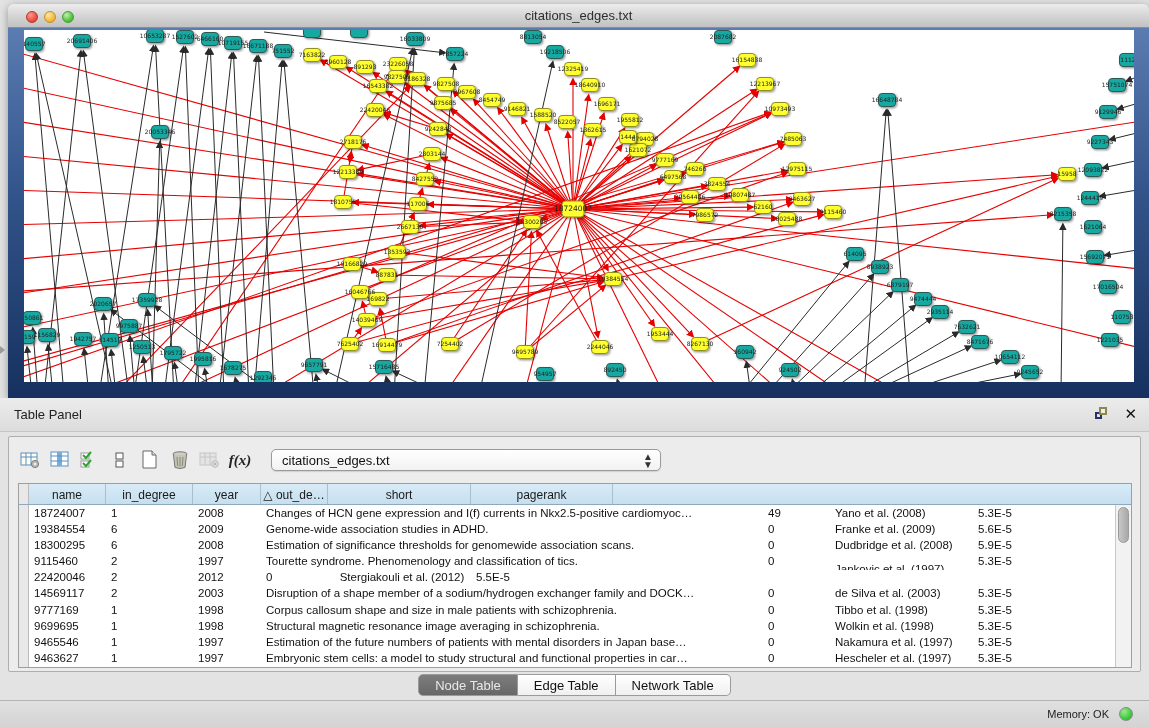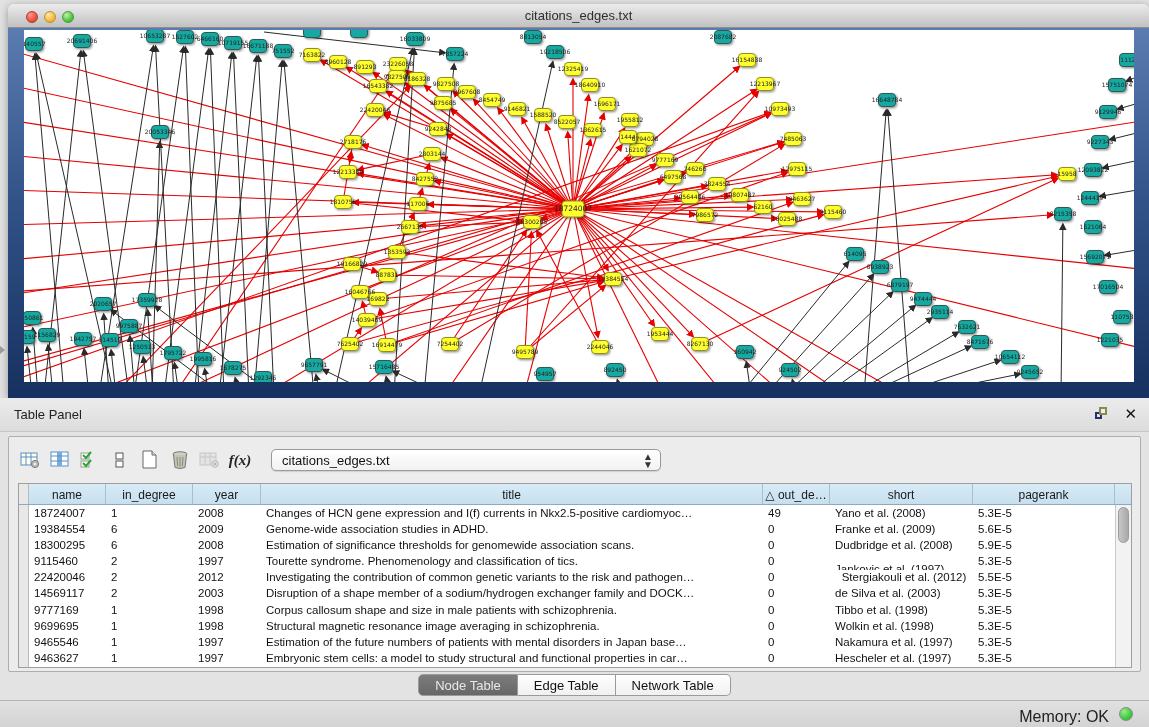--- a/index.html
+++ b/index.html
@@ -59,21 +59,21 @@
 
   .tabs-row { position:absolute; left:0; top:276px; width:100%; display:flex; justify-content:center; }
   .seg { height:22px; font-size:13px; padding:3px 16px 0 16px; background:linear-gradient(180deg,#ffffff,#f0f0f0);
     color:#111; border:1px solid #9a9a9a; border-left:none; }
   .seg:first-child { border-left:1px solid #9a9a9a; border-radius:5px 0 0 5px; }
   .seg:last-child { border-radius:0 5px 5px 0; }
   .seg.sel { background:linear-gradient(180deg,#7d7d7d,#676767); color:#e9e9e9; }
 
   .statusbar { position:absolute; left:0; bottom:0; width:100%; height:27px;
     background:linear-gradient(180deg,#e0e0e0,#d3d3d3); border-top:1px solid #b3b3b3; }
-  .mem { position:absolute; right:40px; top:7px; font-size:16px; color:#222; }
+  .mem { position:absolute; right:40px; top:7px; font-size:11px; color:#222; }
   .led { position:absolute; right:16px; top:6px; width:14px; height:14px; border-radius:50%;
     background:radial-gradient(circle at 35% 30%,#9fe88f,#3ecb3e 60%,#2da82d); border:1px solid #8a8a8a; }
 
   .divider-handle { position:absolute; left:0px; top:346px; width:0; height:0;
     border-top:4px solid transparent; border-bottom:4px solid transparent; border-left:5px solid #9a9a9a; }
 </style>
 </head>
 <body>
 
 <div id="net-window">
@@ -605,21 +605,20 @@
         <span class="arrows">▲<br>▼</span>
       </div>
     </div>
 
     <div class="tbl">
       <div class="thead" id="thead">
           <div class="gutter"></div>
           <div class="th" style="width: 77px;">name</div>
           <div class="th" style="width: 87px;">in_degree</div>
           <div class="th" style="width: 68px;">year</div>
-          <div class="th" style="width: 502px;">title</div>
           <div class="th" style="width: 67px;">△ out_de…</div>
           <div class="th" style="width: 143px;">short</div>
           <div class="th" style="width: 142px;">pagerank</div>
         </div>
       <div id="tbody">
           <div class="tr">
             <div class="gutter"></div>
             <div class="td" style="width: 77px;">18724007</div>
             <div class="td" style="width: 87px;">1</div>
             <div class="td" style="width: 68px;">2008</div>
@@ -656,21 +655,20 @@
             <div class="td" style="width: 502px;">Tourette syndrome. Phenomenology and classification of tics.</div>
             <div class="td" style="width: 67px;">0</div>
             <div class="td" style="width: 143px; margin-top: 8px;">Jankovic et al. (1997)</div>
             <div class="td" style="width: 142px;">5.3E-5</div>
           </div>
           <div class="tr">
             <div class="gutter"></div>
             <div class="td" style="width: 77px;">22420046</div>
             <div class="td" style="width: 87px;">2</div>
             <div class="td" style="width: 68px;">2012</div>
-            <div class="td" style="width: 502px;">Investigating the contribution of common genetic variants to the risk and pathogen…</div>
             <div class="td" style="width: 67px;">0</div>
             <div class="td" style="width: 143px; text-align: center;">Stergiakouli et al. (2012)</div>
             <div class="td" style="width: 142px;">5.5E-5</div>
           </div>
           <div class="tr">
             <div class="gutter"></div>
             <div class="td" style="width: 77px;">14569117</div>
             <div class="td" style="width: 87px;">2</div>
             <div class="td" style="width: 68px;">2003</div>
             <div class="td" style="width: 502px;">Disruption of a shape member of a sodium/hydrogen exchanger family and DOCK…</div>

